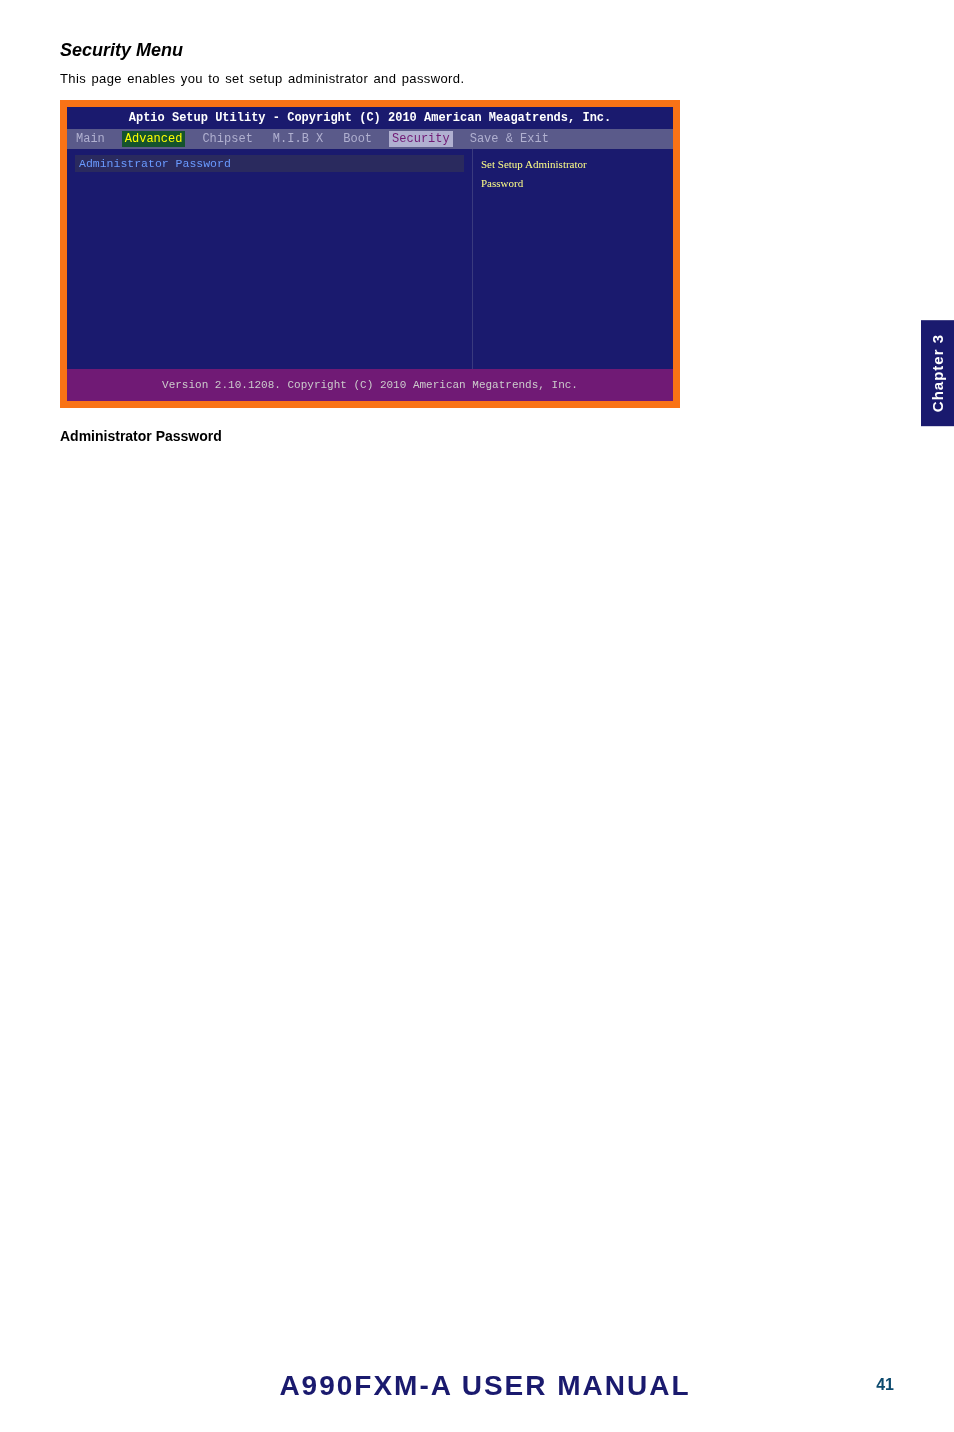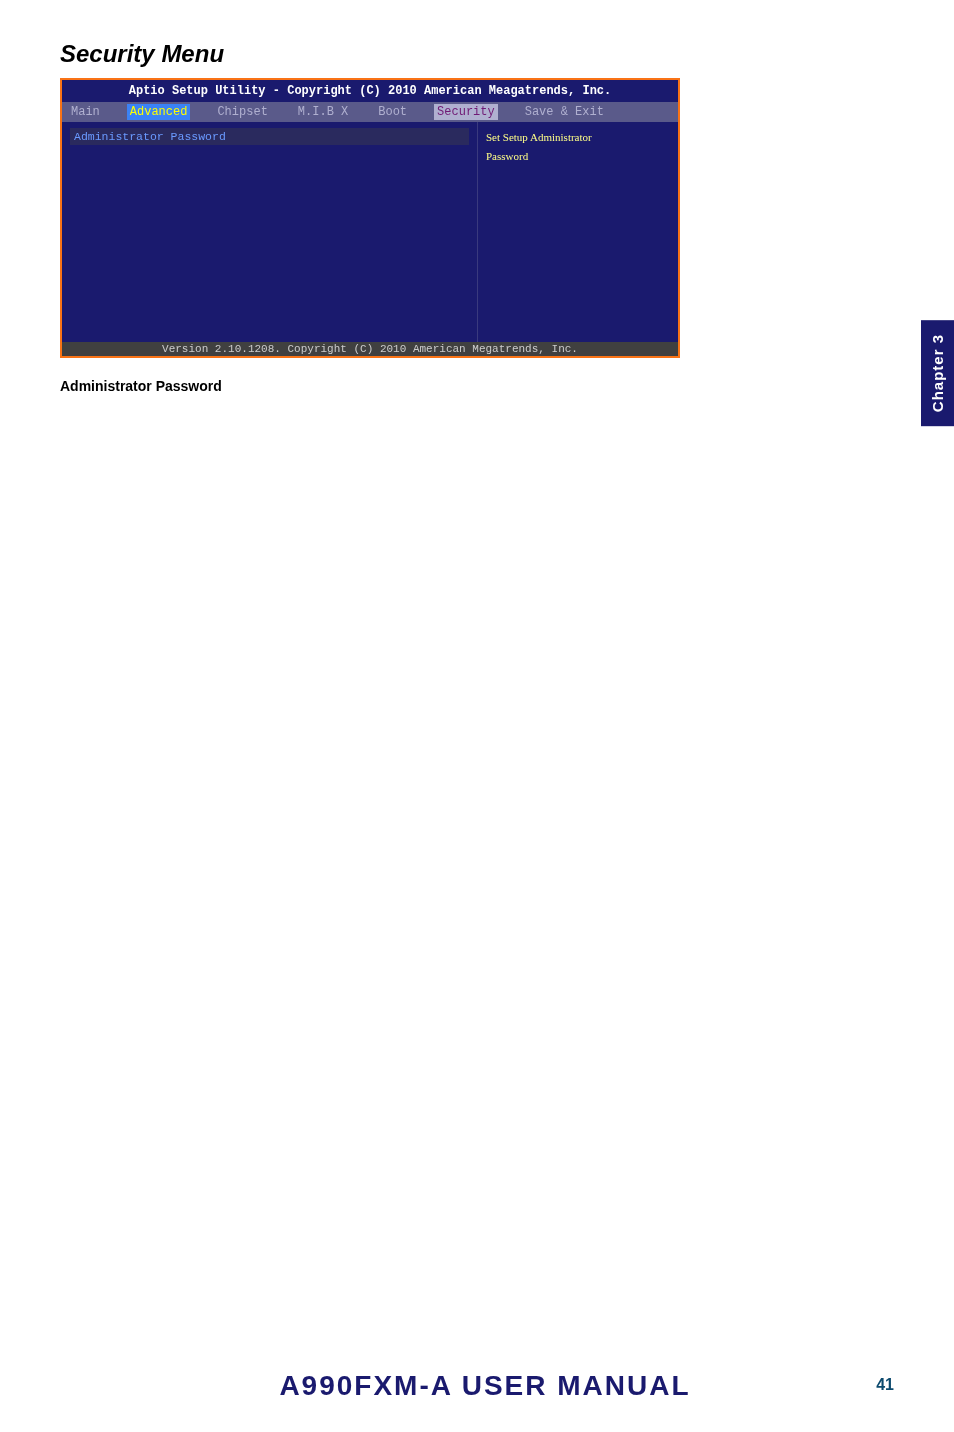--- a/index.html
+++ b/index.html
@@ -9,72 +9,72 @@
       background: #ffffff;
       font-family: Arial, sans-serif;
       position: relative;
     }
 
     .page-content {
       padding: 40px 60px 60px 60px;
     }
 
     .section-title {
-      font-size: 24px;
+      font-size: 18px;
       font-weight: bold;
       font-style: italic;
       color: #000;
       margin-bottom: 10px;
     }
 
     .section-desc {
       font-size: 13px;
       color: #000;
       margin-bottom: 14px;
       letter-spacing: 0.03em;
       word-spacing: 0.1em;
     }
 
     
     .bios-box {
-      border: 2px solid #f97316;
+      border: 7px solid #f97316;
       width: 620px;
       background: #1a1a6e;
       margin-bottom: 20px;
     }
 
     .bios-title-bar {
       background: #1a1a6e;
       color: #ffffff;
       text-align: center;
       font-size: 12px;
       padding: 4px 6px;
       font-family: 'Courier New', monospace;
       font-weight: bold;
     }
 
     .bios-menu-bar {
       background: #5a5a8a;
       display: flex;
       flex-direction: row;
       padding: 2px 6px;
-      gap: 24px;
+      gap: 14px;
     }
 
     .bios-menu-item {
       font-size: 12px;
       font-family: 'Courier New', monospace;
       color: #b0b0d0;
       cursor: pointer;
       padding: 1px 3px;
     }
 
     .bios-menu-item.active {
       color: #ffff00;
-      background: #3b82f6;
+      background: #14532d;
     }
 
     .bios-menu-item.highlight {
       color: #701a75;
       background: #b0b0d0;
     }
 
     .bios-body {
       display: flex;
       flex-direction: row;
@@ -112,23 +112,23 @@
     }
 
     .bios-nav-text {
       font-size: 11px;
       font-family: 'Courier New', monospace;
       color: #88ccff;
       line-height: 1.7;
     }
 
     .bios-footer {
-      background: #404040;
+      background: #701a75;
       text-align: center;
-      padding: 1px;
+      padding: 10px;
       font-size: 11px;
       font-family: 'Courier New', monospace;
       color: #cccccc;
     }
 
     
     .subsection-title {
       font-size: 14px;
       font-weight: bold;
       color: #000;
@@ -187,20 +187,21 @@
       color: #0c4a6e;
     }
   </style>
 </head>
 <body>
 
 <div class="page-content">
 
   <div class="section-title">Security Menu</div>
 
+  <div class="section-desc">This page enables you to set setup administrator and password.</div>
 
   <div class="bios-box">
 
     <div class="bios-title-bar">Aptio Setup Utility - Copyright (C) 2010 American Meagatrends, Inc.</div>
 
     <div class="bios-menu-bar">
       <span class="bios-menu-item">Main</span>
       <span class="bios-menu-item active">Advanced</span>
       <span class="bios-menu-item">Chipset</span>
       <span class="bios-menu-item">M.I.B X</span>

